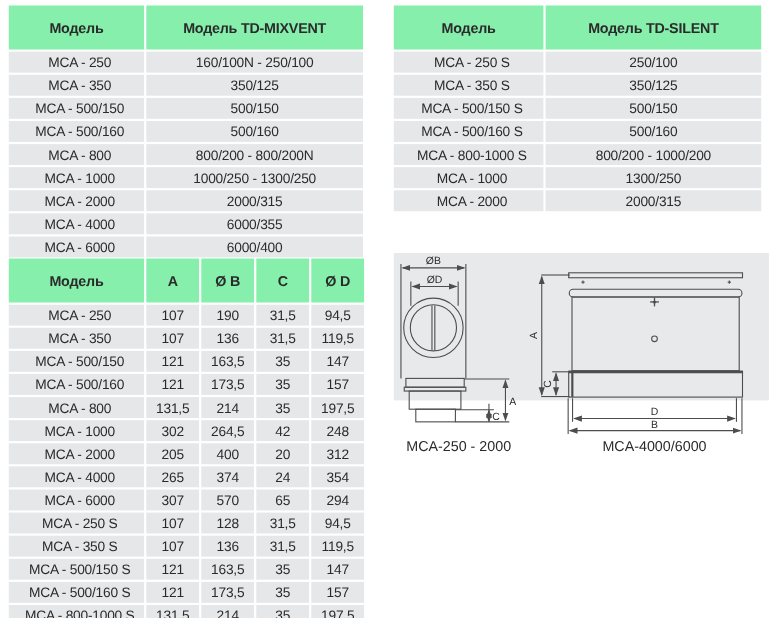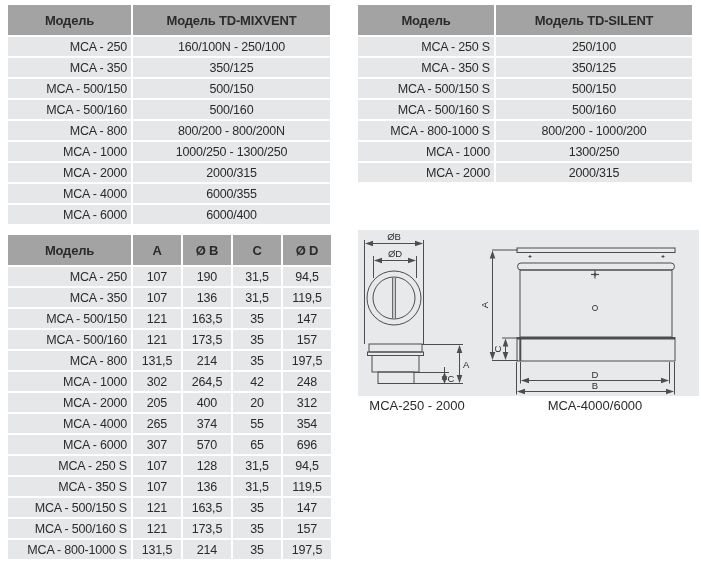--- a/index.html
+++ b/index.html
@@ -11,51 +11,51 @@
     color: #2b2b2b;
     position: relative;
     overflow: hidden;
   }
   .panel { position: absolute; }
   .panel-mixvent { left: 8px; top: 5px; }
   .panel-silent  { left: 358px; top: 5px; }
   .panel-dims    { left: 8px; top: 235px; }
   .panel-diagram {
     left: 358px; top: 230px;
-    width: 341px; height: 166px;
+    width: 341px; height: 134px;
     background: #e8e9ea;
     text-align: right;
   }
   table.spec {
     border-collapse: separate;
     border-spacing: 2px;
     margin: -2px;
     table-layout: fixed;
   }
   table.spec th {
-    background: #a3a3a3;
+    background: #86efac;
     font-weight: bold;
     font-size: 13px;
-    height: 30px;
+    height: 40px;
     text-align: center;
     padding: 0 4px;
     letter-spacing: -0.2px;
     white-space: nowrap;
   }
   table.spec td {
     background: #e6e7e8;
     font-size: 12.5px;
     font-weight: 400;
     height: 19px;
     text-align: center;
     padding: 0 4px;
     letter-spacing: -0.2px;
     white-space: nowrap;
   }
-  table.spec td:first-child { text-align: right; padding-left: 10px; }
+  table.spec td:first-child { text-align: center; padding-left: 10px; }
   .tbl-mixvent col.c0 { width: 123px; } .tbl-mixvent col.c1 { width: 197px; }
   .tbl-silent  col.c0 { width: 136px; } .tbl-silent  col.c1 { width: 196px; }
   .tbl-dims col.c0 { width: 123px; }
   .tbl-dims col.cn { width: 48px; }
   svg text {
     font-family: "Liberation Sans", sans-serif;
     fill: #2b2b2b;
   }
   .dim-label { font-size: 9.5px; }
   .caption   { font-size: 13px; }
@@ -226,29 +226,29 @@
           <td>MCA - 2000</td>
           <td>205</td>
           <td>400</td>
           <td>20</td>
           <td>312</td>
         </tr>
         <tr>
           <td>MCA - 4000</td>
           <td>265</td>
           <td>374</td>
-          <td>55</td>
+          <td>24</td>
           <td>354</td>
         </tr>
         <tr>
           <td>MCA - 6000</td>
           <td>307</td>
           <td>570</td>
           <td>65</td>
-          <td>696</td>
+          <td>294</td>
         </tr>
         <tr>
           <td>MCA - 250 S</td>
           <td>107</td>
           <td>128</td>
           <td>31,5</td>
           <td>94,5</td>
         </tr>
         <tr>
           <td>MCA - 350 S</td>

